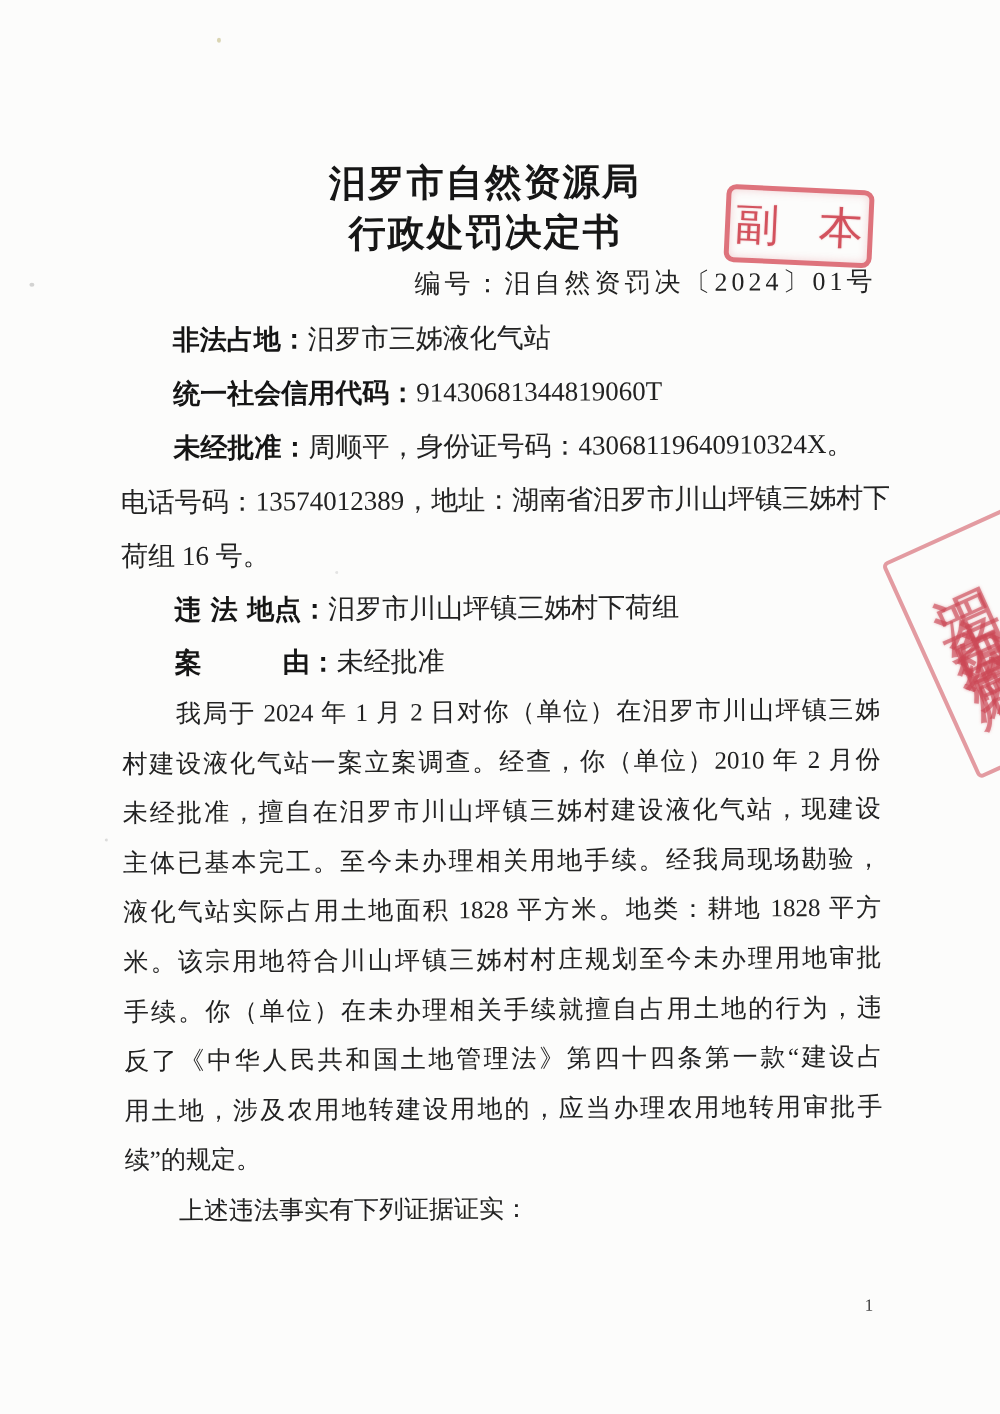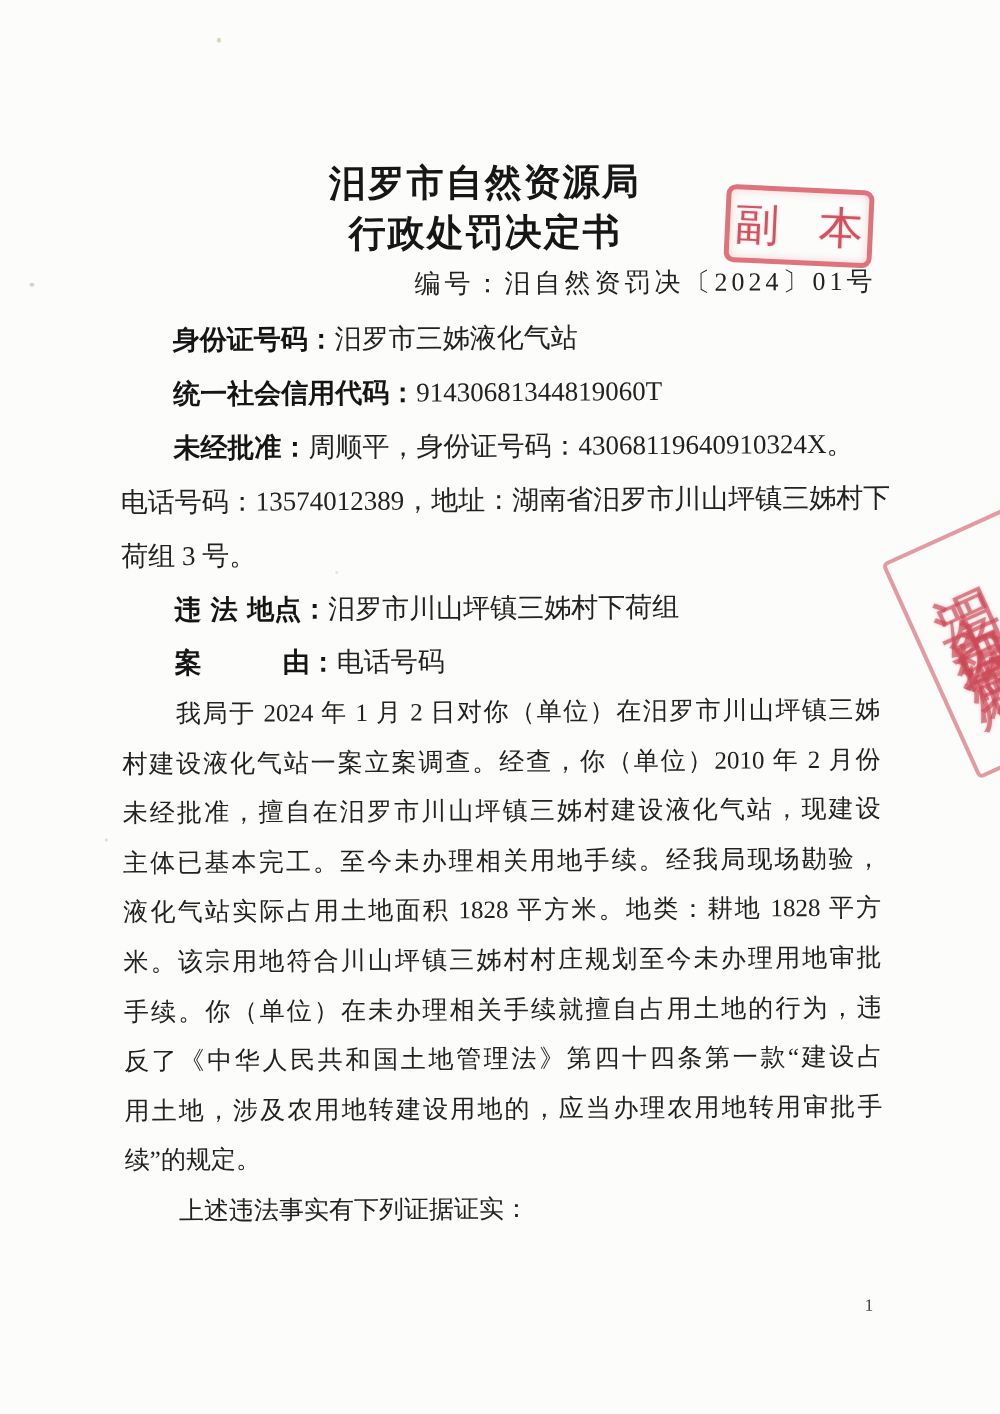--- a/index.html
+++ b/index.html
@@ -173,45 +173,45 @@
       <div class="title-line">行政处罚决定书</div>
     </div>
 
     <div class="copy-stamp">
       <span>副本</span>
     </div>
 
     <div class="doc-number">编号：汨自然资罚决〔2024〕01号</div>
 
     <div class="field-row indented" style="top:320px">
-      <span class="field-label">身份证号码：</span><span class="field-value">汨罗市三姊液化气站</span>
+      <span class="field-label">非法占地：</span><span class="field-value">汨罗市三姊液化气站</span>
     </div>
 
     <div class="field-row indented" style="top:374px">
       <span class="field-label">统一社会信用代码：</span><span class="field-value">91430681344819060T</span>
     </div>
 
     <div class="field-row indented" style="top:428px">
       <span class="field-label">未经批准：</span><span class="field-value">周顺平，身份证号码：43068119640910324X。</span>
     </div>
 
     <div class="field-row" style="top:482px">
       <span class="field-value">电话号码：13574012389，地址：湖南省汨罗市川山坪镇三姊村下</span>
     </div>
 
     <div class="field-row" style="top:536px">
-      <span class="field-value">荷组 3 号。</span>
+      <span class="field-value">荷组 16 号。</span>
     </div>
 
     <div class="field-row indented" style="top:590px">
       <span class="field-label">违 法 地点：</span><span class="field-value">汨罗市川山坪镇三姊村下荷组</span>
     </div>
 
     <div class="field-row indented" style="top:643px">
-      <span class="field-label">案　　　由：</span><span class="field-value">电话号码</span>
+      <span class="field-label">案　　　由：</span><span class="field-value">未经批准</span>
     </div>
 
     <div class="side-seal">
       <span>汨罗市自然资源局</span>
     </div>
 
     <div class="body-block">
       <div class="bline first">我局于 2024 年 1 月 2 日对你（单位）在汨罗市川山坪镇三姊</div>
       <div class="bline">村建设液化气站一案立案调查。经查，你（单位）2010 年 2 月份</div>
       <div class="bline">未经批准，擅自在汨罗市川山坪镇三姊村建设液化气站，现建设</div>

